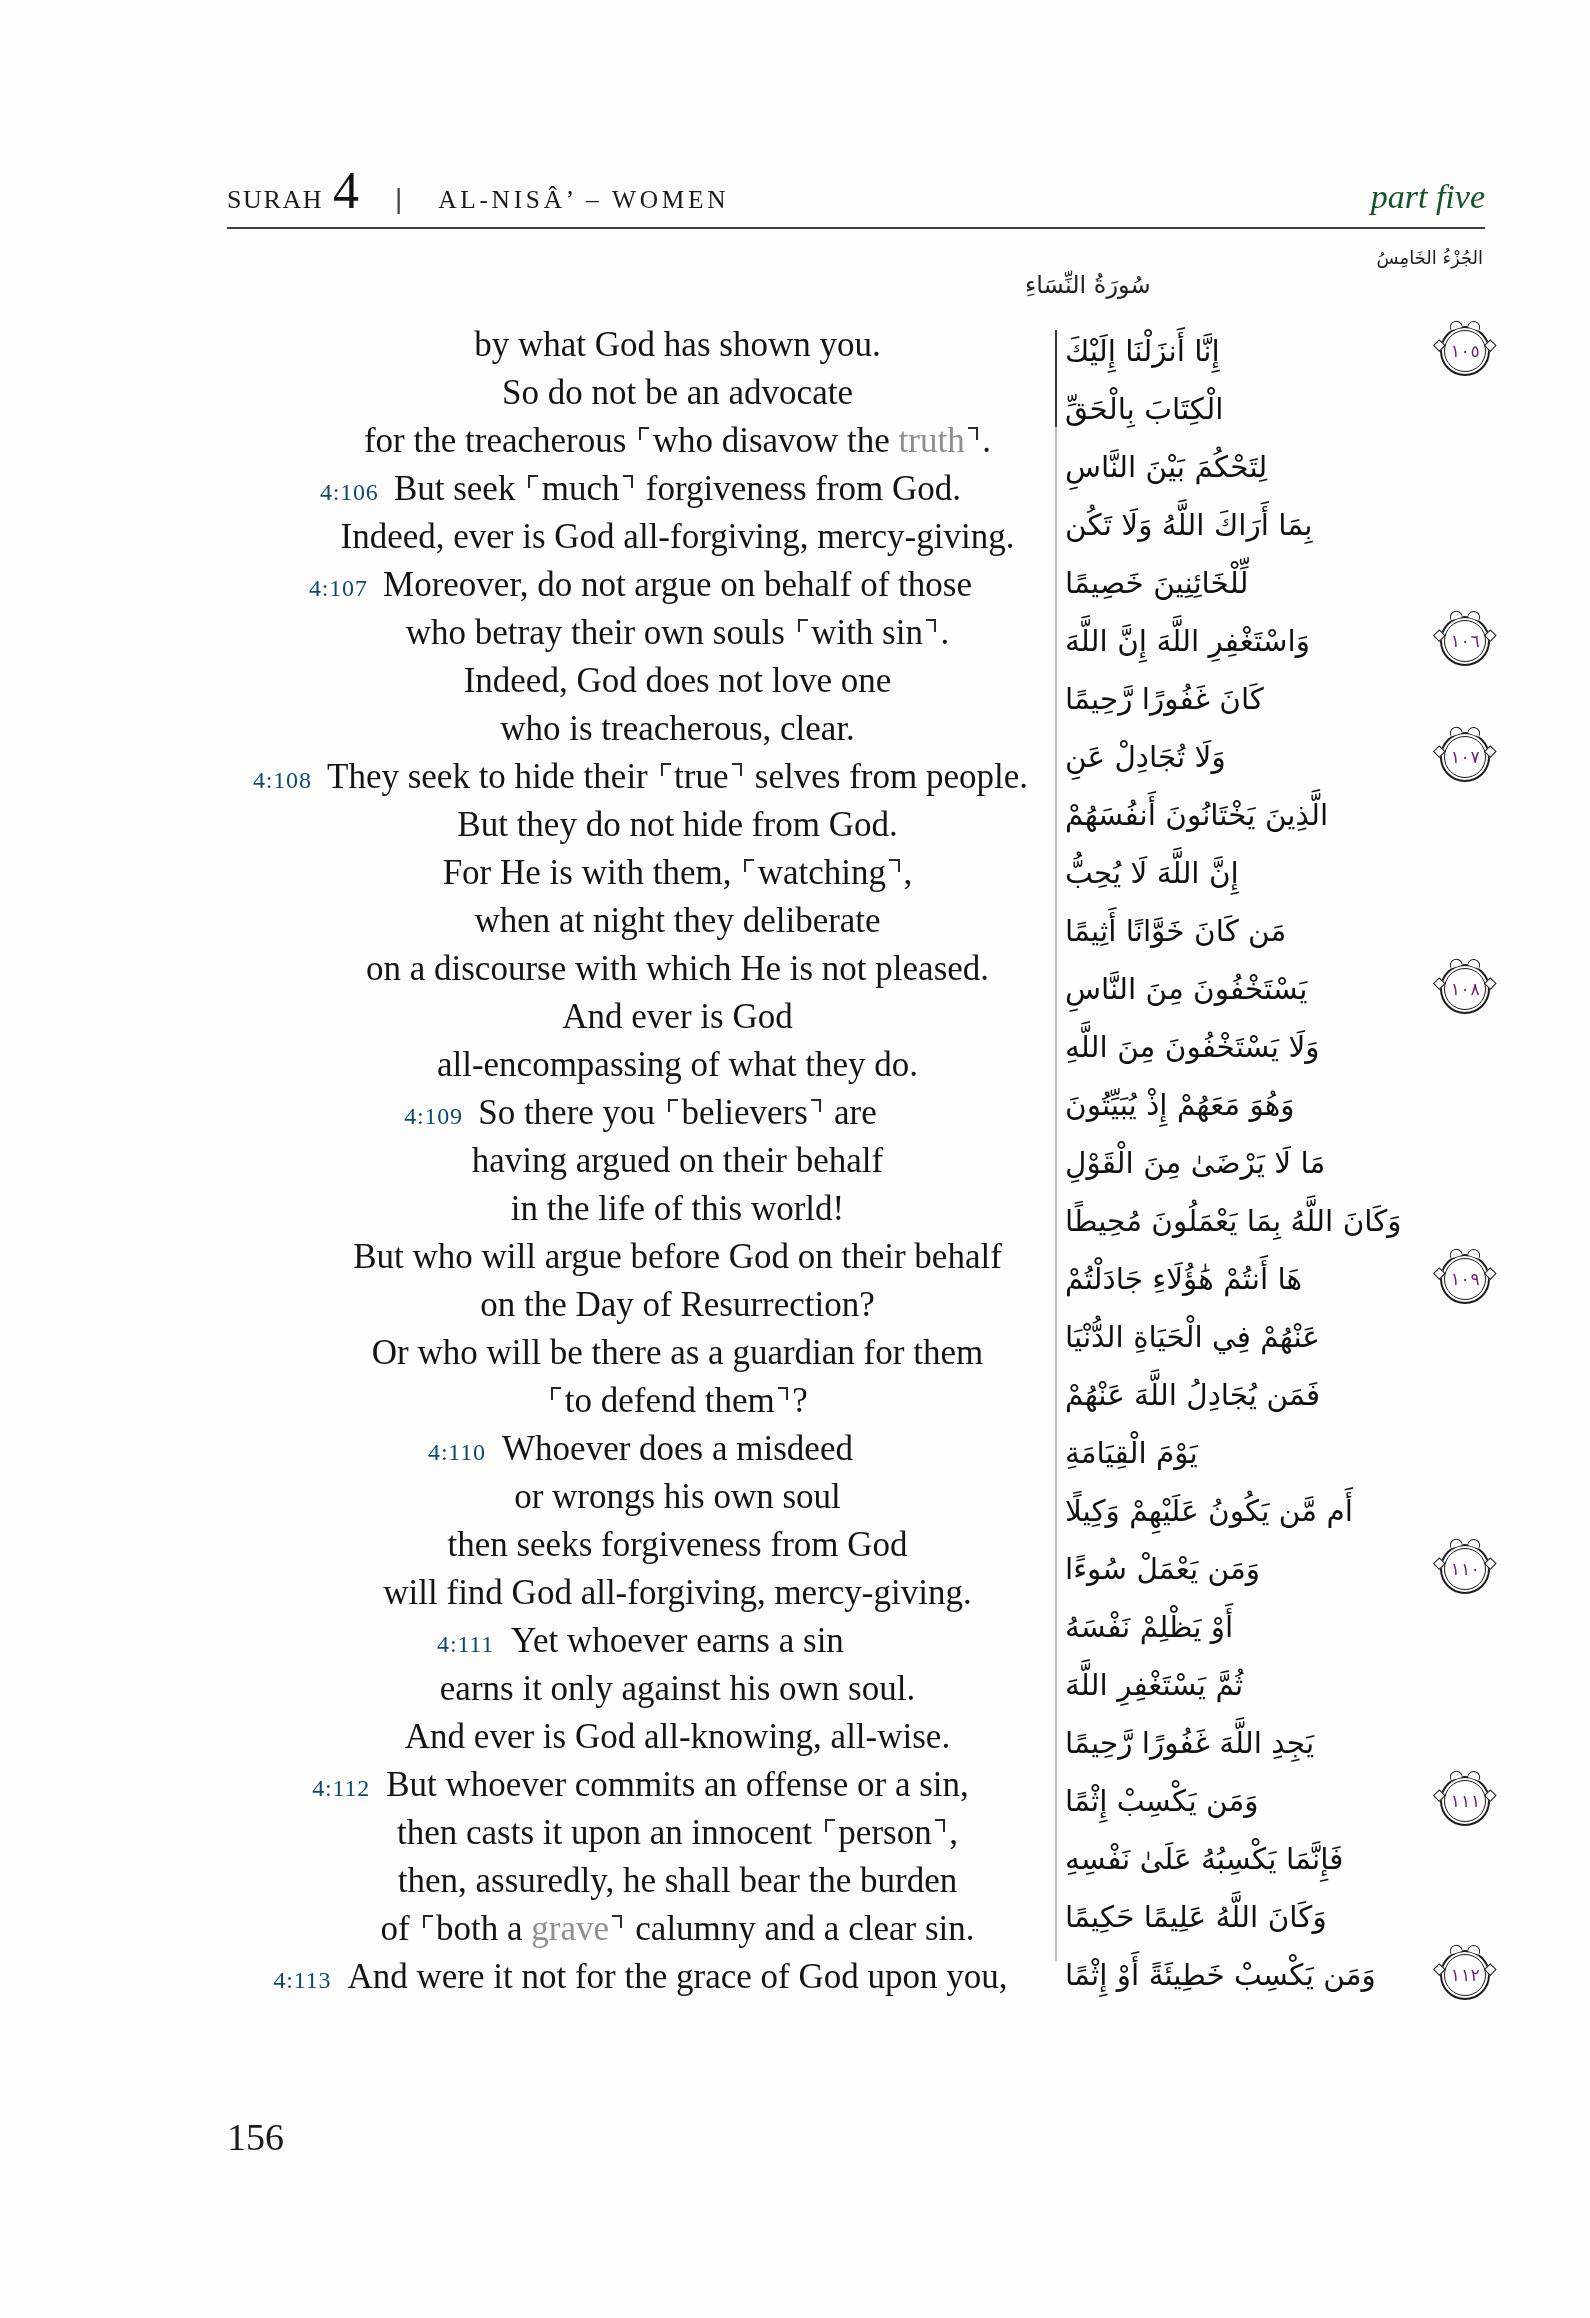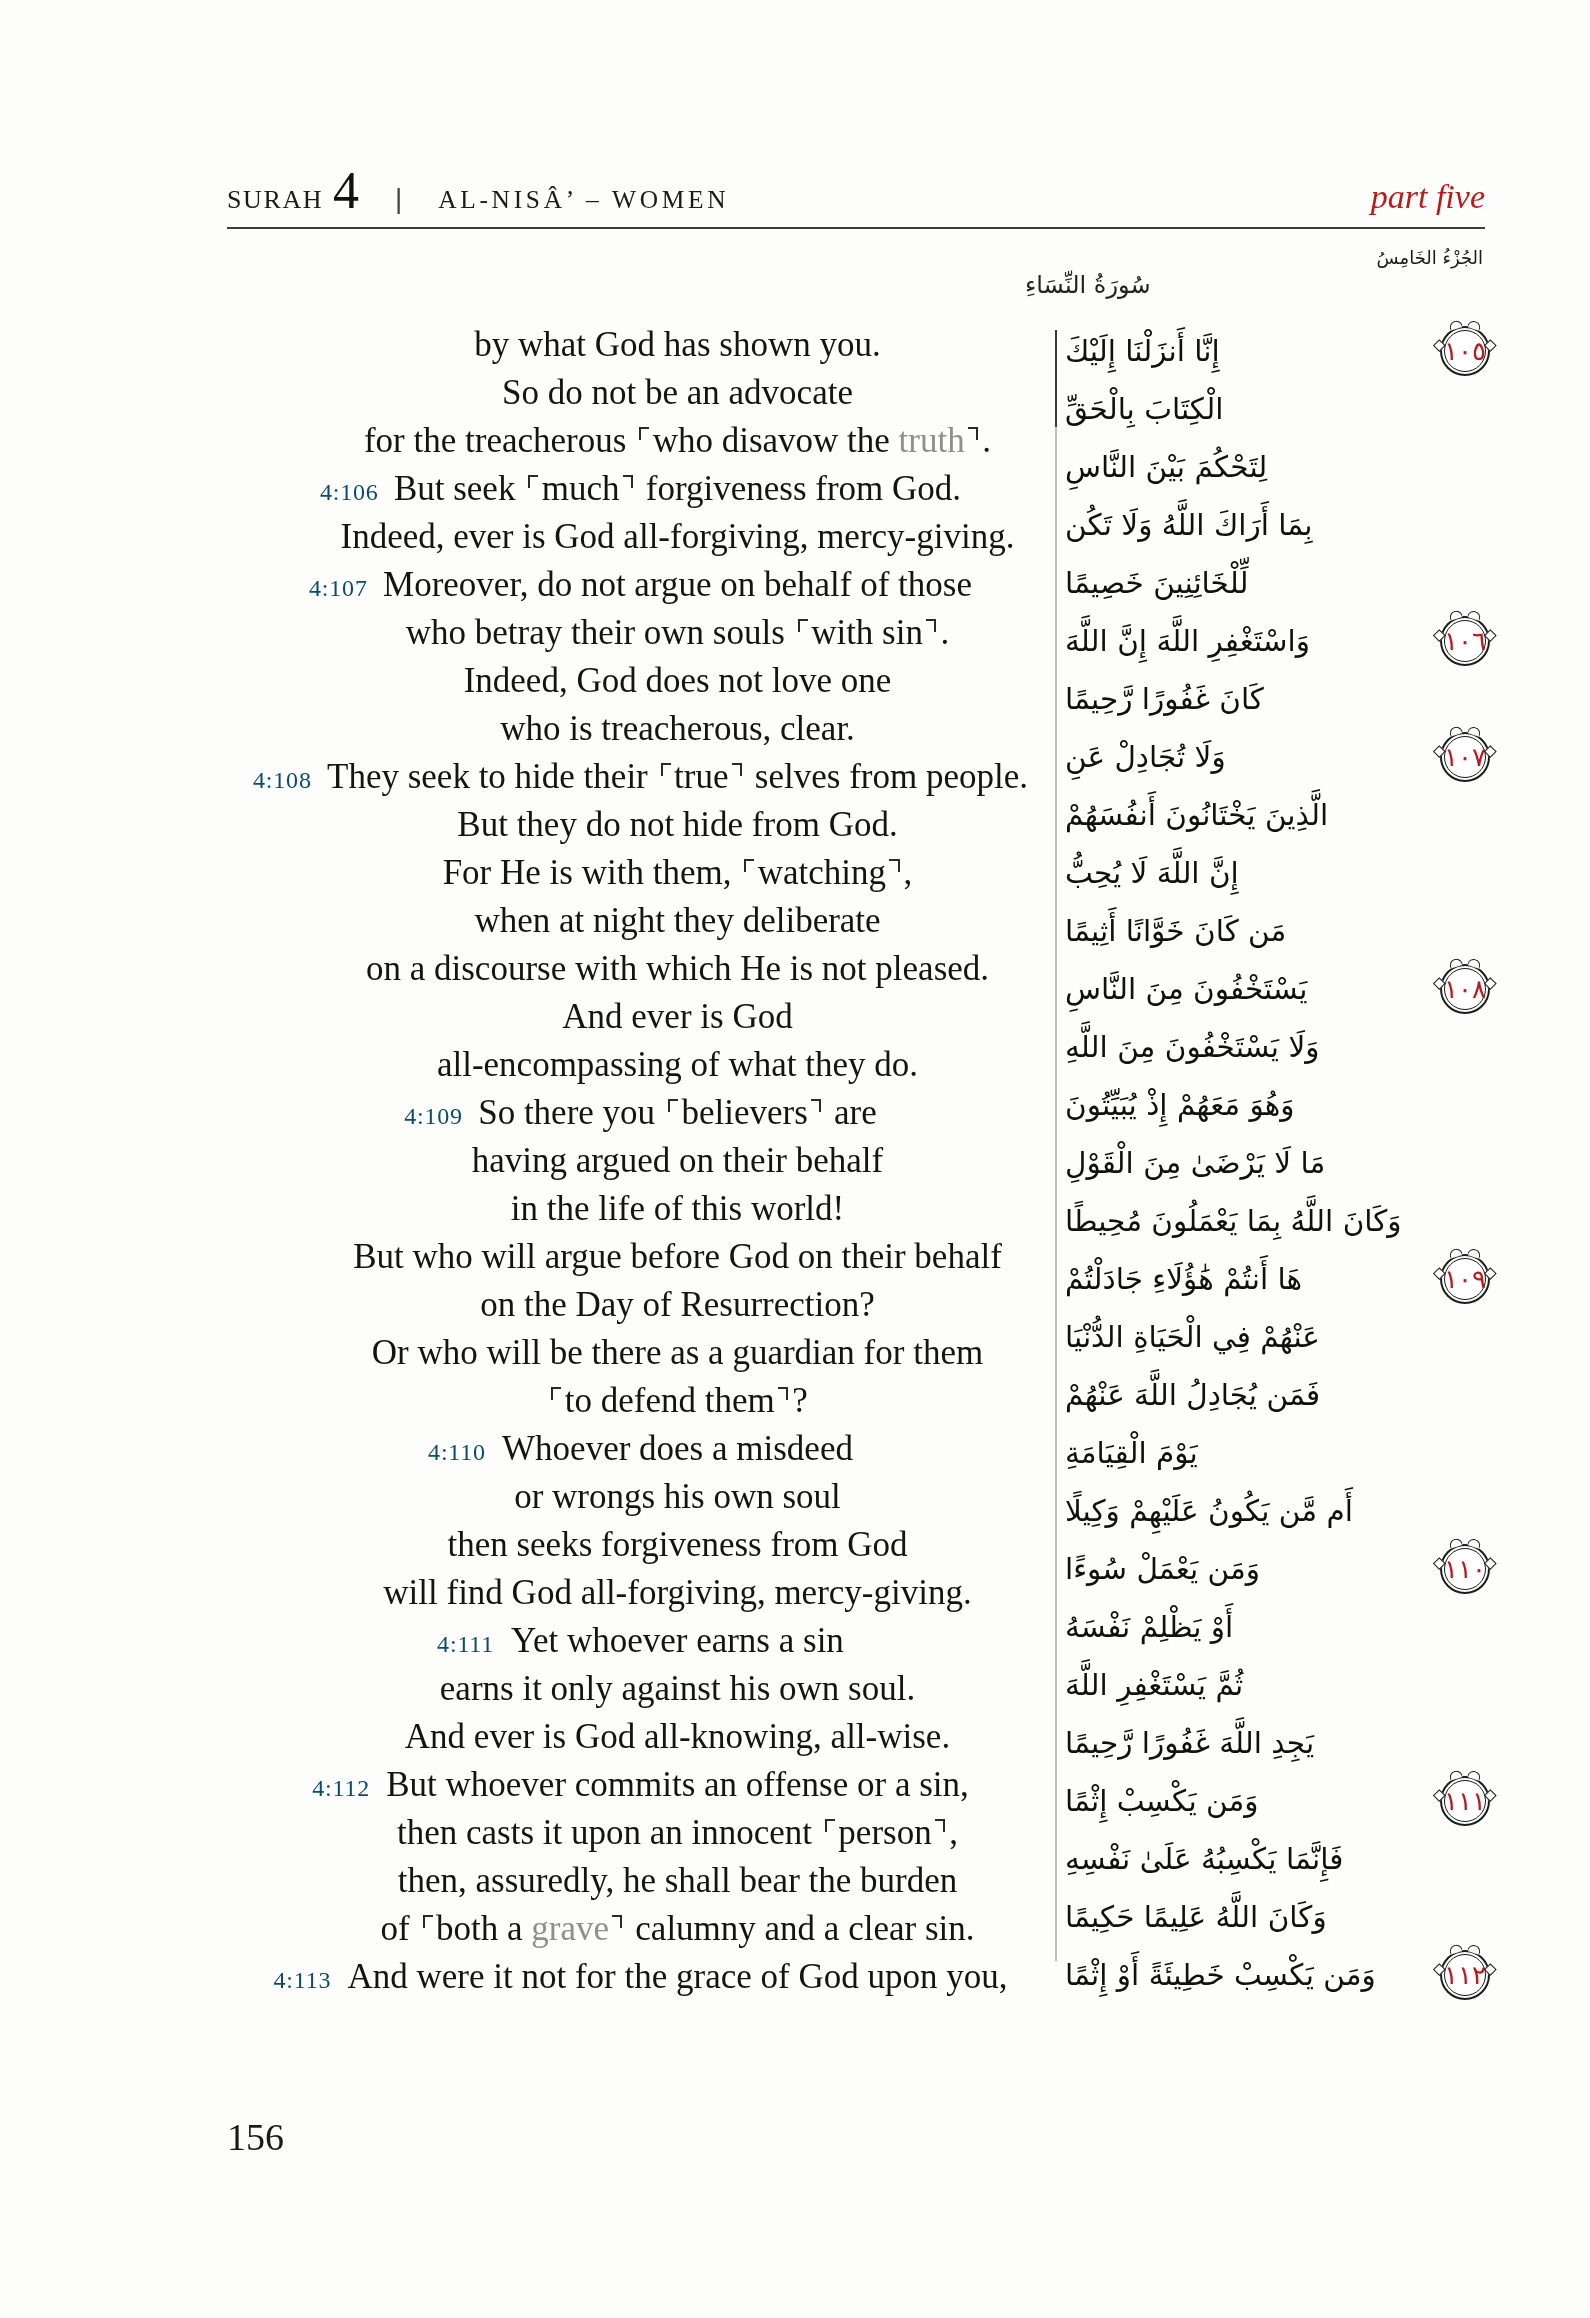--- a/index.html
+++ b/index.html
@@ -14,21 +14,21 @@
   }
   
   .page-header{
     position:absolute;left:227px;right:106px;top:161px;
     display:flex;align-items:baseline;
   }
   .surah-label{font-size:26px;letter-spacing:1.6px;color:#1b1b1b;}
   .surah-number{font-size:52px;margin-left:9.8px;color:#111;}
   .header-sep{margin:0 36px;font-size:28px;color:#444;font-family:"Liberation Sans",sans-serif;font-weight:100;}
   .surah-name{font-size:25.4px;letter-spacing:3.7px;color:#1b1b1b;}
-  .part-label{margin-left:auto;font-style:italic;font-size:34px;color:#b91c1c;}
+  .part-label{margin-left:auto;font-style:italic;font-size:34px;color:#14532d;}
   .header-rule{
     position:absolute;left:227px;right:106px;top:227px;height:1.6px;
     background:#3c3c3c;
   }
   .arabic-surah-title{
     position:absolute;left:1025px;top:251px;
     font-family:"DejaVu Sans",sans-serif;font-size:24px;color:#222;
     direction:rtl;
     margin-top:20px;
   }
@@ -61,21 +61,21 @@
   .ar-text{font-family:"DejaVu Sans",sans-serif;font-size:29.5px;color:#101010;}
   
   .medal{
     position:absolute;right:-120px;top:50%;transform:translateY(-50%);
     width:46px;height:46px;border:2px solid #1c1c1c;border-radius:50%;
     background:#fff;
   }
   .medal-ring{position:absolute;inset:2px;border:1.2px solid #1c1c1c;border-radius:50%;}
   .medal-num{
     position:absolute;inset:0;display:flex;align-items:center;justify-content:center;
-    font-family:Liberation Sans, sans-serif;font-size:26px;color:#b91c1c;direction:rtl;
+    font-family:Liberation Mono, monospace;font-size:17px;color:#701a75;direction:rtl;
   }
   .bump{
     position:absolute;width:10.6px;height:6.6px;
     border:1.6px solid #1c1c1c;border-bottom:none;
     border-radius:10.6px 10.6px 0 0;background:#fdfdfc;top:-7.4px;
   }
   .b1{left:7.4px;transform:rotate(-18deg);}
   .b2{right:7.4px;transform:rotate(18deg);}
   .tip{
     position:absolute;width:6.6px;height:6.6px;border:1.6px solid #1c1c1c;

